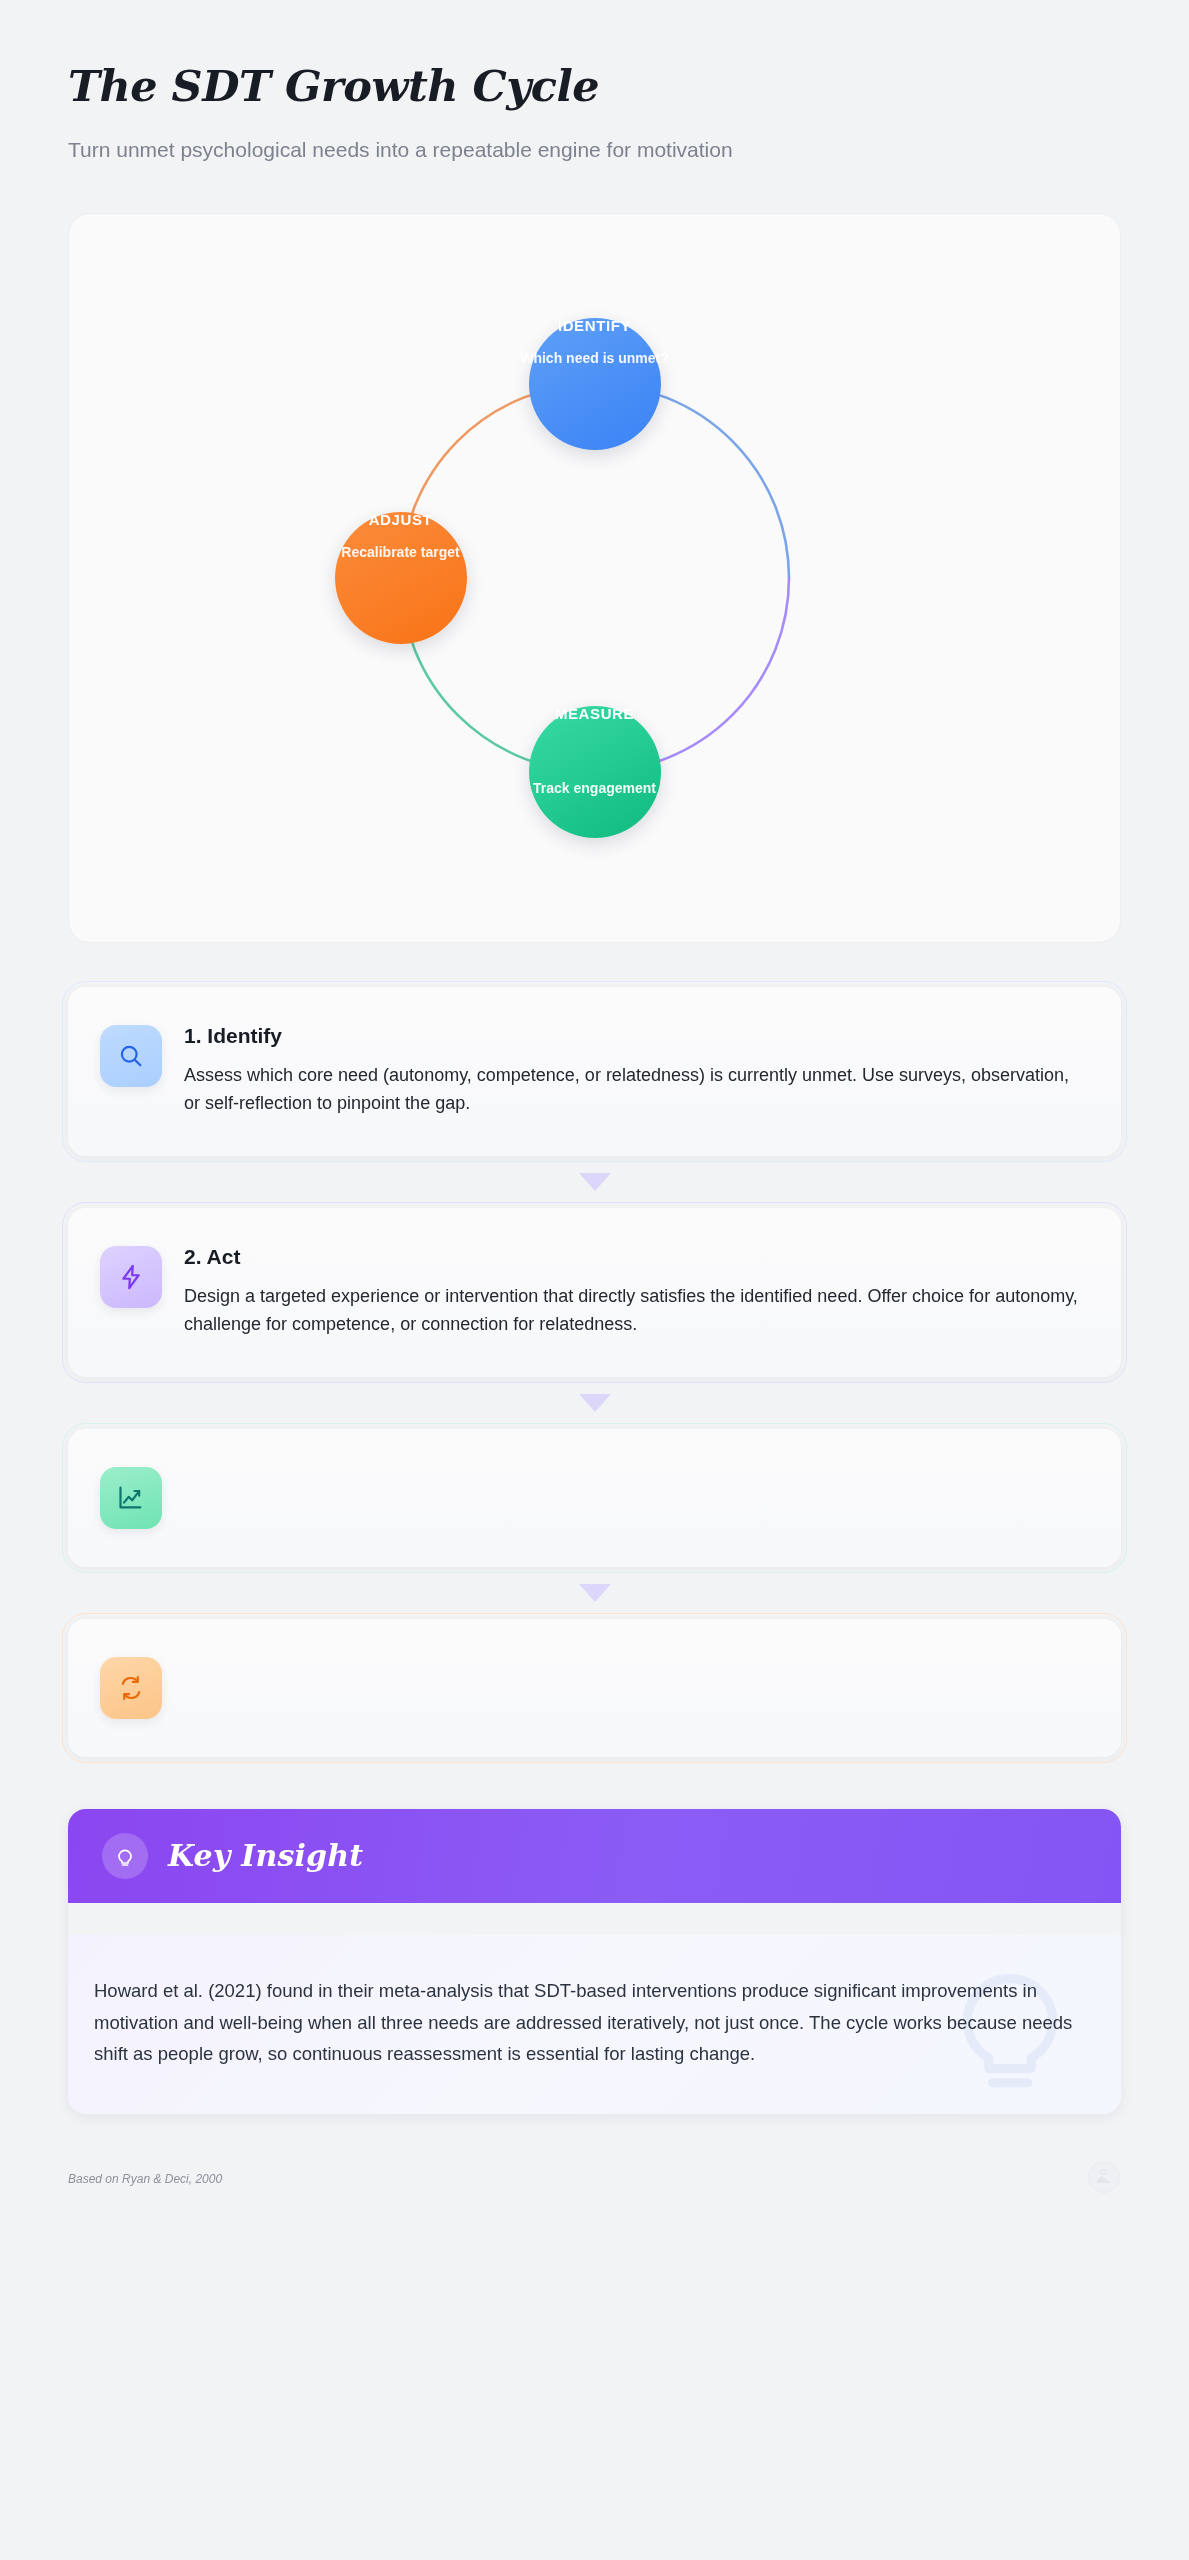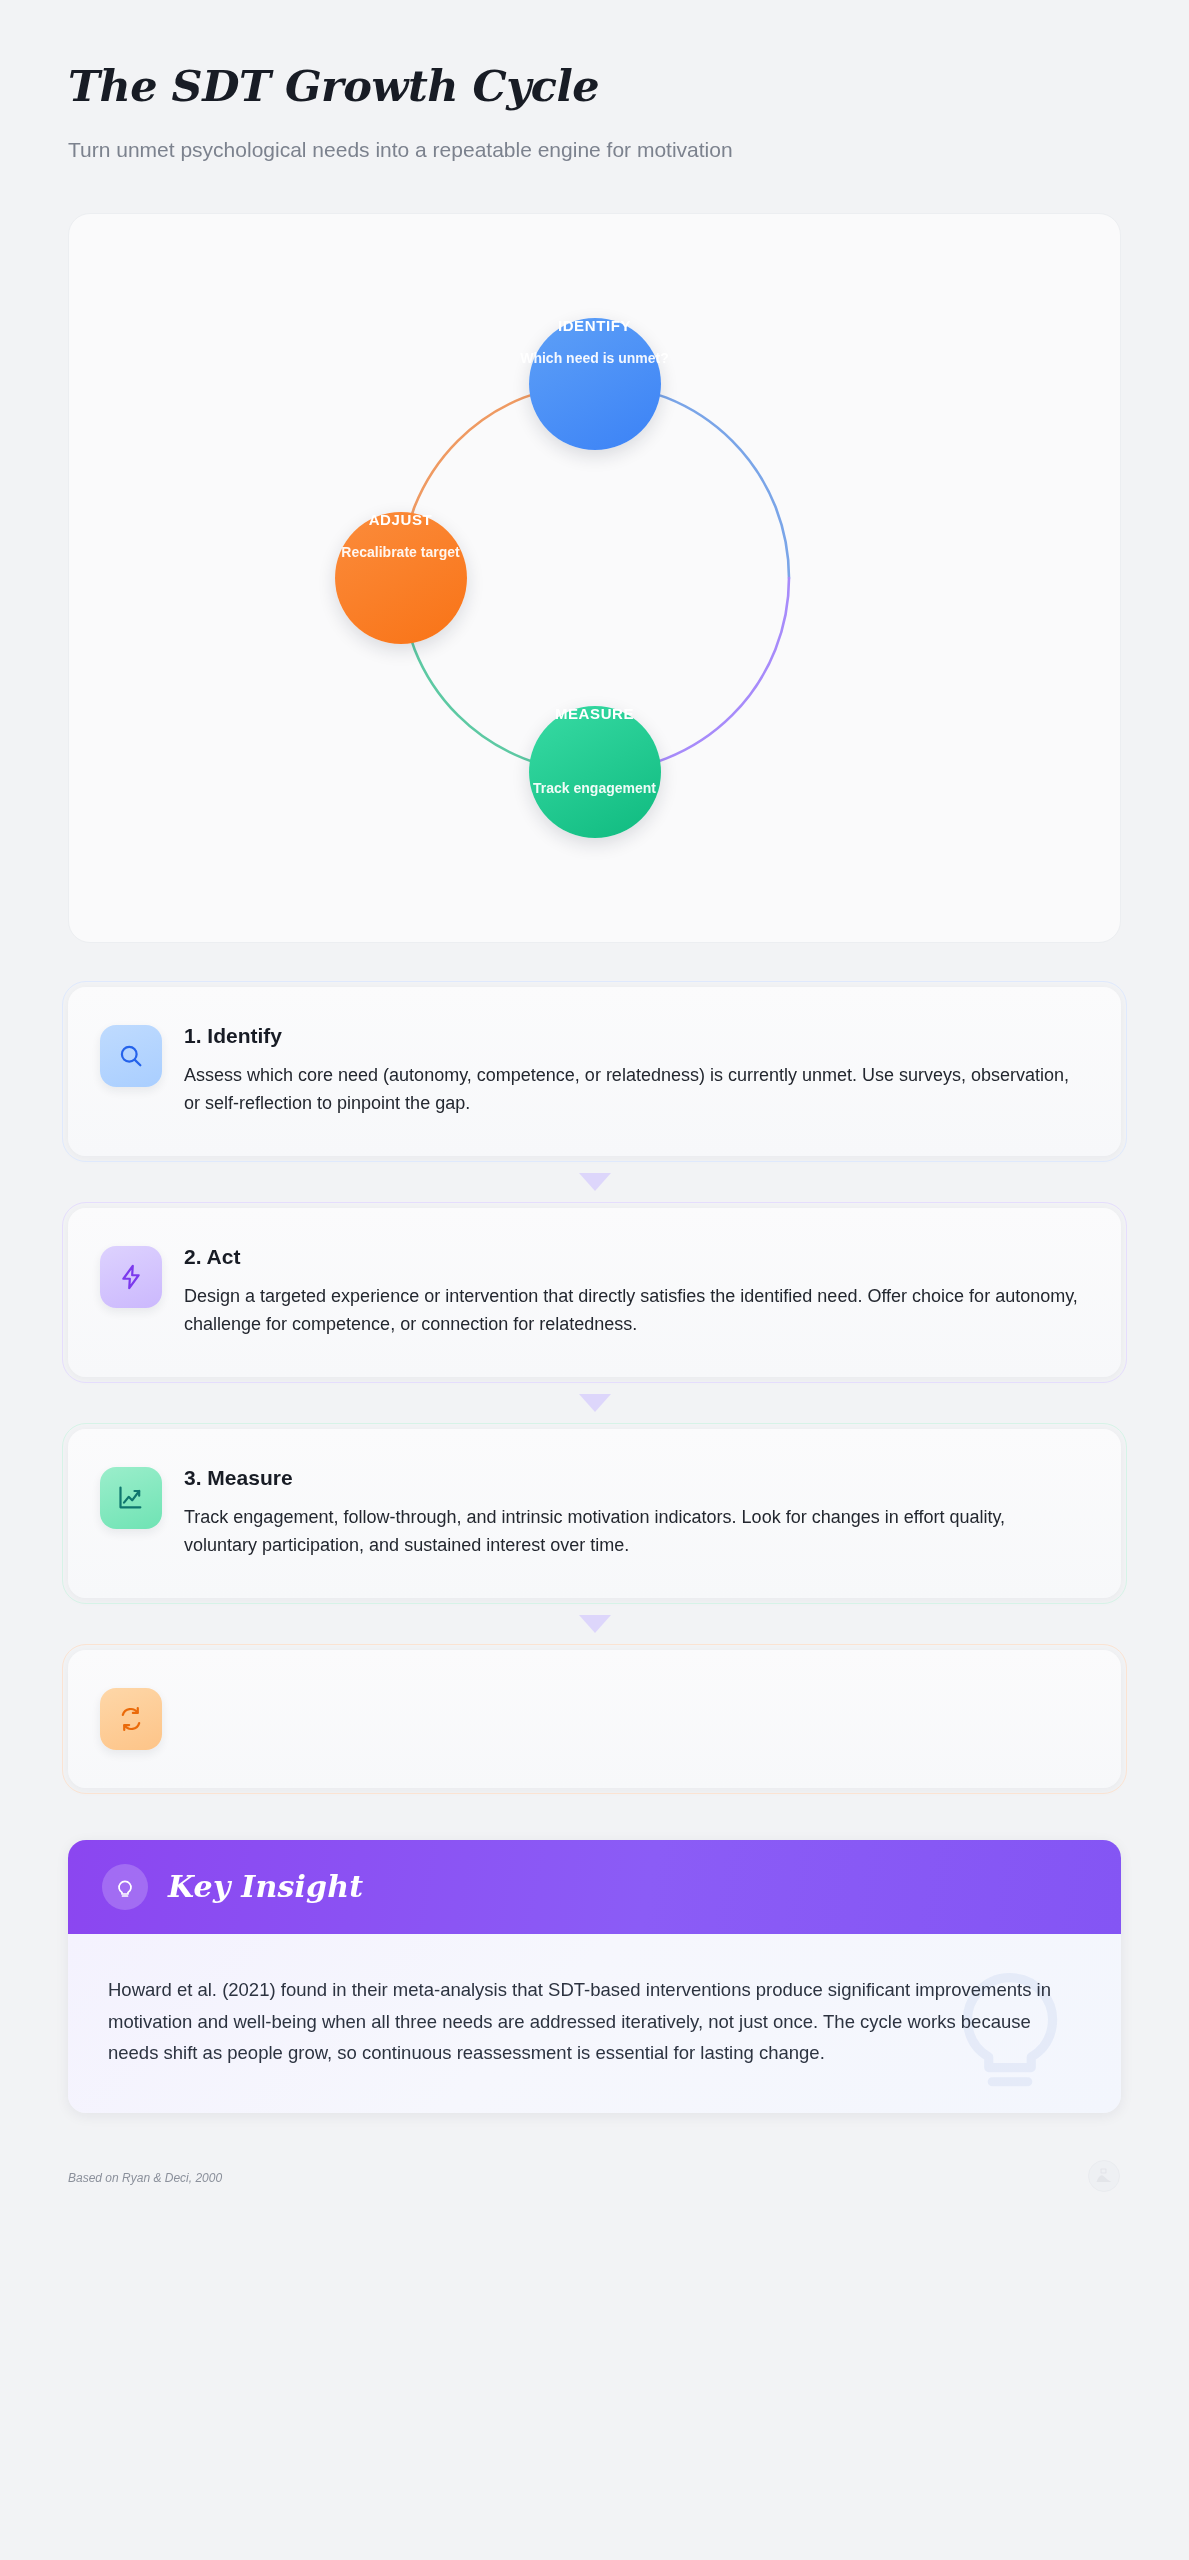--- a/index.html
+++ b/index.html
@@ -202,22 +202,23 @@
     font-family: "DejaVu Serif", "Liberation Serif", serif;
     font-style: italic;
     font-weight: bold;
     font-size: 30px;
     color: #ffffff;
     letter-spacing: 0.2px;
   }
   .insight-body {
     position: relative;
     background: linear-gradient(135deg, #f4f2fe 0%, #f6f7fd 45%, #f3f6fd 100%);
-    padding: 40px 46px 44px 40px;
+    padding: 40px 46px 44px 26px;
     overflow: hidden;
+    margin-top: 32px;
   }
   .insight-text {
     position: relative;
     z-index: 2;
     font-size: 18.5px;
     line-height: 1.72;
     color: #2c3340;
   }
   .insight-bulb-watermark {
     position: absolute;
@@ -319,24 +320,20 @@
       <div class="arrow-tri"></div>
     </div>
 
     <div class="step-card c-green">
       <div class="step-icon ic-green">
         <svg width="28" height="28" viewBox="0 0 24 24" fill="none" stroke="#0f766e" stroke-width="1.9" stroke-linecap="round" stroke-linejoin="round">
           <polyline points="3,3 3,20 20,20" stroke="#0f766e"></polyline>
           <polyline points="6,16 10,11 13,14 19,6"></polyline>
           <polyline points="15,6 19,6 19,10"></polyline>
         </svg>
-      </div>
-      <div class="step-body">
-        <div class="step-title">3. Measure</div>
-        <div class="step-desc">Track engagement, follow-through, and intrinsic motivation indicators. Look for changes in effort quality, voluntary participation, and sustained interest over time.</div>
       </div>
     </div>
 
     <div class="arrow-connector">
       <div class="arrow-tri"></div>
     </div>
 
     <div class="step-card c-orange">
       <div class="step-icon ic-orange">
         <svg width="28" height="28" viewBox="0 0 24 24" fill="none" stroke="#ea6a0a" stroke-width="1.9" stroke-linecap="round" stroke-linejoin="round">

